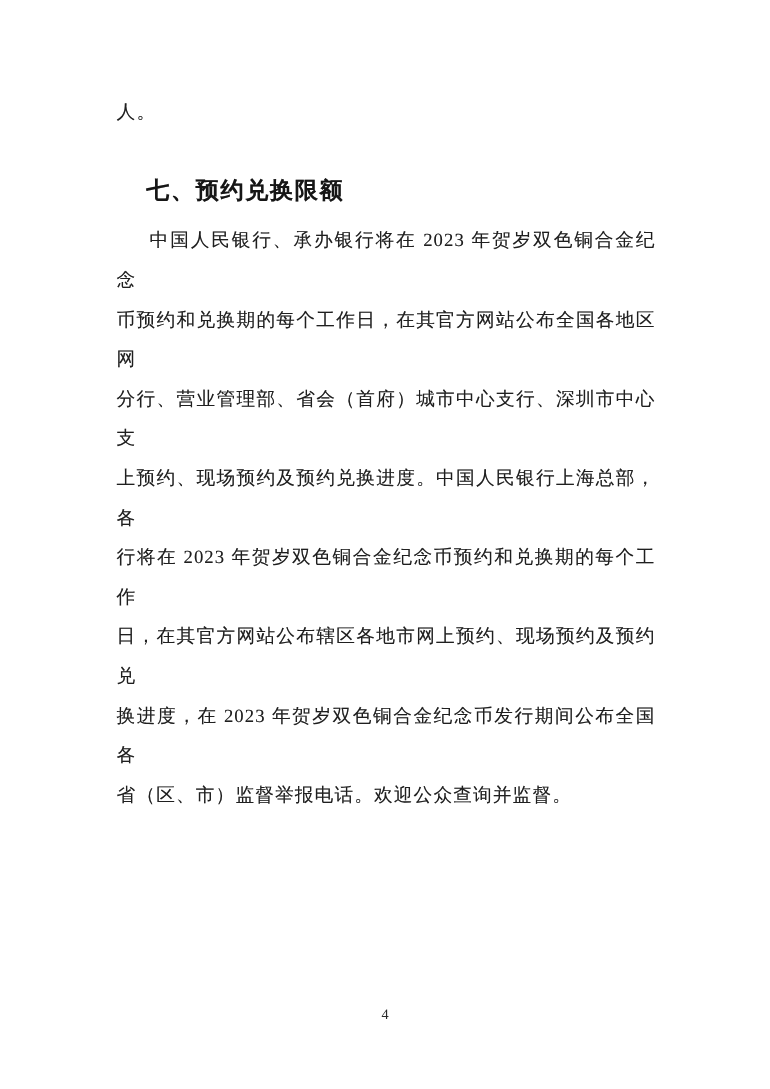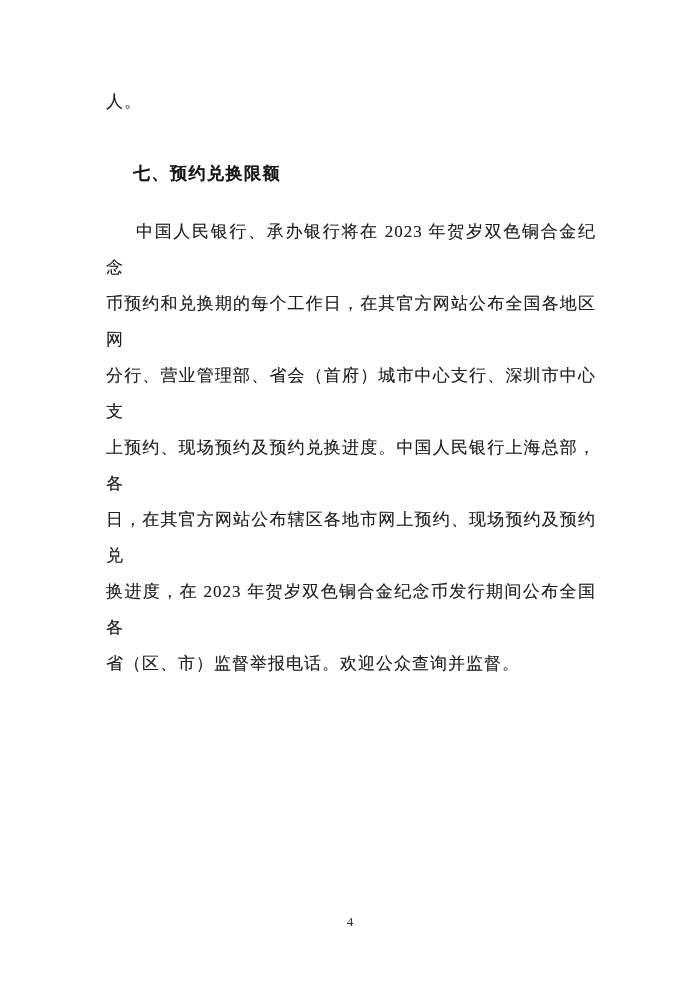--- a/index.html
+++ b/index.html
@@ -28,37 +28,37 @@
     line-height: 36px;
     letter-spacing: 1px;
     text-shadow: 0 0 0.4px rgba(40,40,40,0.45);
     white-space: normal;
   }
   .gap {
     height: 36px;
   }
   .heading {
     margin: 0 0 0 27px;
-    font-size: 17px;
+    font-size: 21px;
     line-height: 36px;
     letter-spacing: 1.5px;
     font-weight: bold;
     font-family: "Liberation Sans", "DejaVu Sans", sans-serif;
     color: #161616;
     text-shadow: 0 0 0.4px rgba(20,20,20,0.5);
   }
   .indent {
     text-indent: 30px;
   }
   .just {
     text-align: justify;
     text-align-last: justify;
   }
   .paragraph-block {
-    margin-top: 22px;
+    margin-top: 9px;
   }
   .footer {
     position: absolute;
     left: 0;
     top: 913px;
     width: 100%;
     text-align: center;
     font-size: 13px;
     line-height: 18px;
     color: #2a2a2a;
@@ -76,20 +76,21 @@
 
     <h2 class="heading">七、预约兑换限额</h2>
 
 
 
     <div class="paragraph-block">
       <p class="line indent just">中国人民银行、承办银行将在 2023 年贺岁双色铜合金纪念</p>
       <p class="line just">币预约和兑换期的每个工作日，在其官方网站公布全国各地区网</p>
       <p class="line just">分行、营业管理部、省会（首府）城市中心支行、深圳市中心支</p>
       <p class="line just">上预约、现场预约及预约兑换进度。中国人民银行上海总部，各</p>
+      <p class="line just">行将在 2023 年贺岁双色铜合金纪念币预约和兑换期的每个工作</p>
       <p class="line just">日，在其官方网站公布辖区各地市网上预约、现场预约及预约兑</p>
       <p class="line just">换进度，在 2023 年贺岁双色铜合金纪念币发行期间公布全国各</p>
       <p class="line">省（区、市）监督举报电话。欢迎公众查询并监督。</p>
     </div>
 
   </div>
 
   <div class="footer">
     <span>4</span>
   </div>

